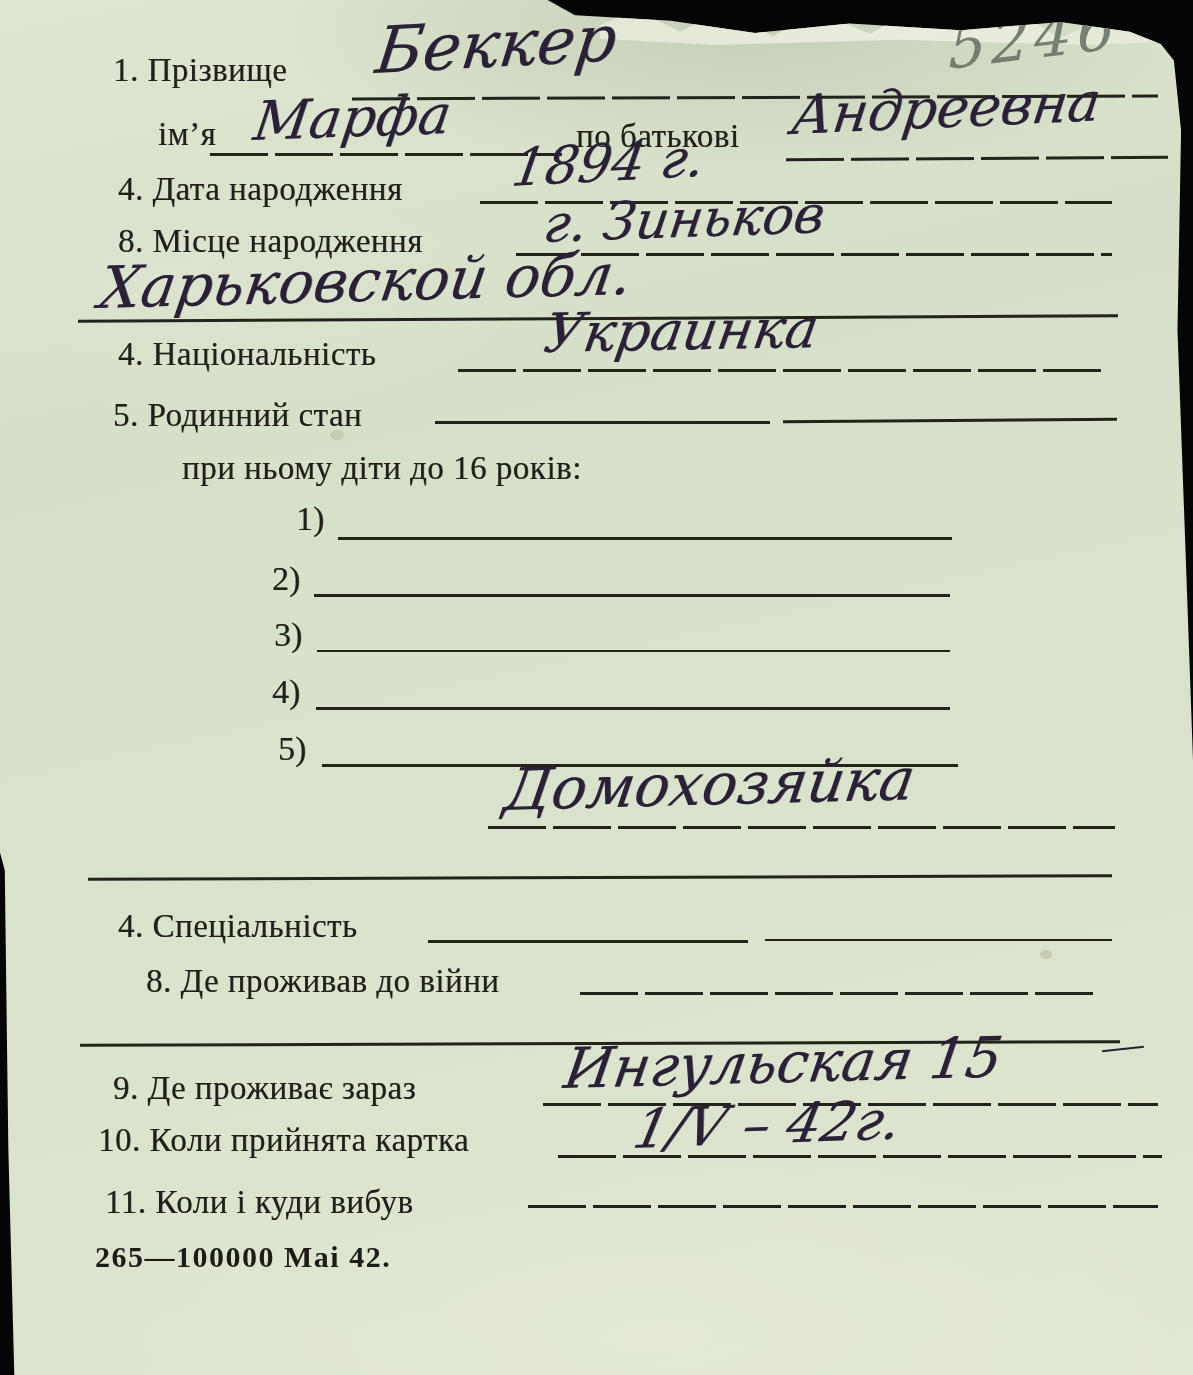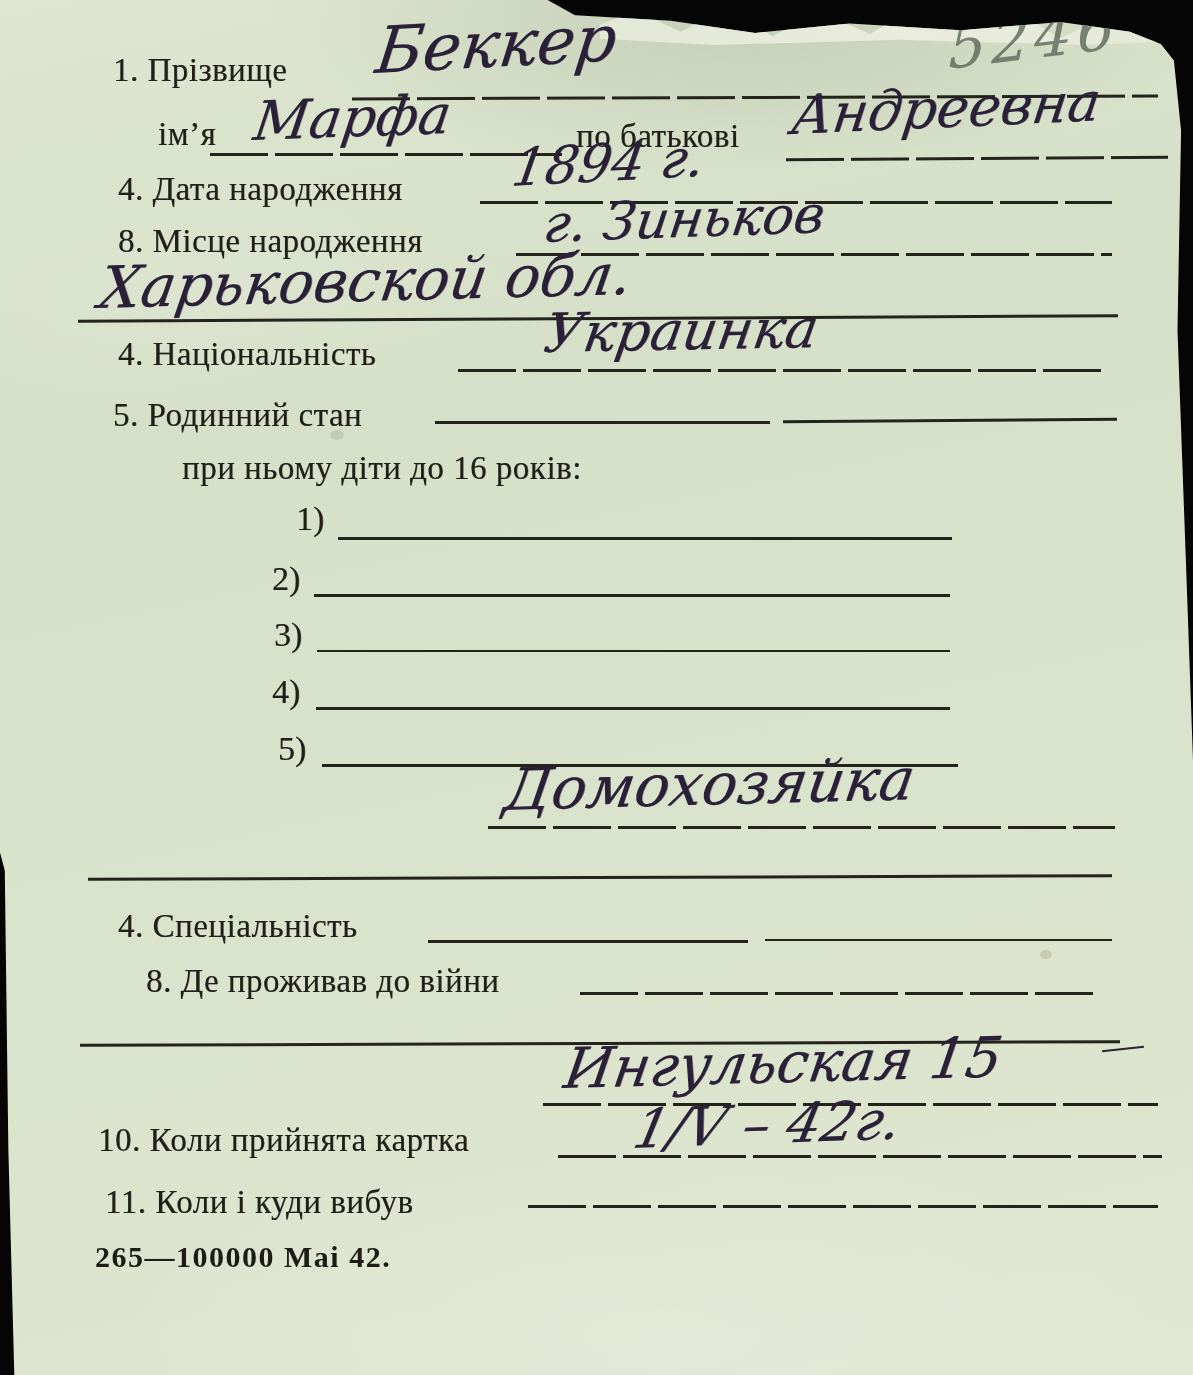--- a/index.html
+++ b/index.html
@@ -121,20 +121,21 @@
     <span class="lbl" style="left:118px;top:908px;">4. Спеціальність</span>
     <span class="hw" style="left:470px;top:895px;font-size:40px;"></span>
     <div class="rule solid" style="left:428px;top:940px;width:320px;"></div>
     <div class="rule solid thin" style="left:765px;top:939px;width:347px;"></div>
 
     <span class="lbl" style="left:118px;top:963px;margin-left:28px;">8. Де проживав до війни</span>
     <span class="hw" style="left:620px;top:950px;font-size:40px;"></span>
     <div class="rule" style="left:580px;top:992px;width:516px;"></div>
     <div class="rule solid" style="left:80px;top:1042px;width:1040px;transform:rotate(-.2deg);"></div>
 
+    <span class="lbl" style="left:113px;top:1070px;">9. Де проживає зараз</span>
     <span class="hw" style="left:560px;top:1036px;font-size:56px;transform:rotate(-1.5deg) skewX(-10deg);">Ингульская 15</span>
     <div class="rule solid thin" style="left:1102px;top:1048px;width:42px;background:#2a2138;transform:rotate(-6deg);"></div>
     <div class="rule" style="left:543px;top:1103px;width:615px;"></div>
 
     <span class="lbl" style="left:98px;top:1122px;">10. Коли прийнята картка</span>
     <span class="hw" style="left:628px;top:1098px;font-size:54px;transform:rotate(-2deg) skewX(-14deg);">1/V – 42г.</span>
     <div class="rule" style="left:558px;top:1155px;width:604px;"></div>
 
     <span class="lbl" style="left:105px;top:1184px;">11. Коли і куди вибув</span>
     <span class="hw" style="left:600px;top:1170px;font-size:40px;"></span>

